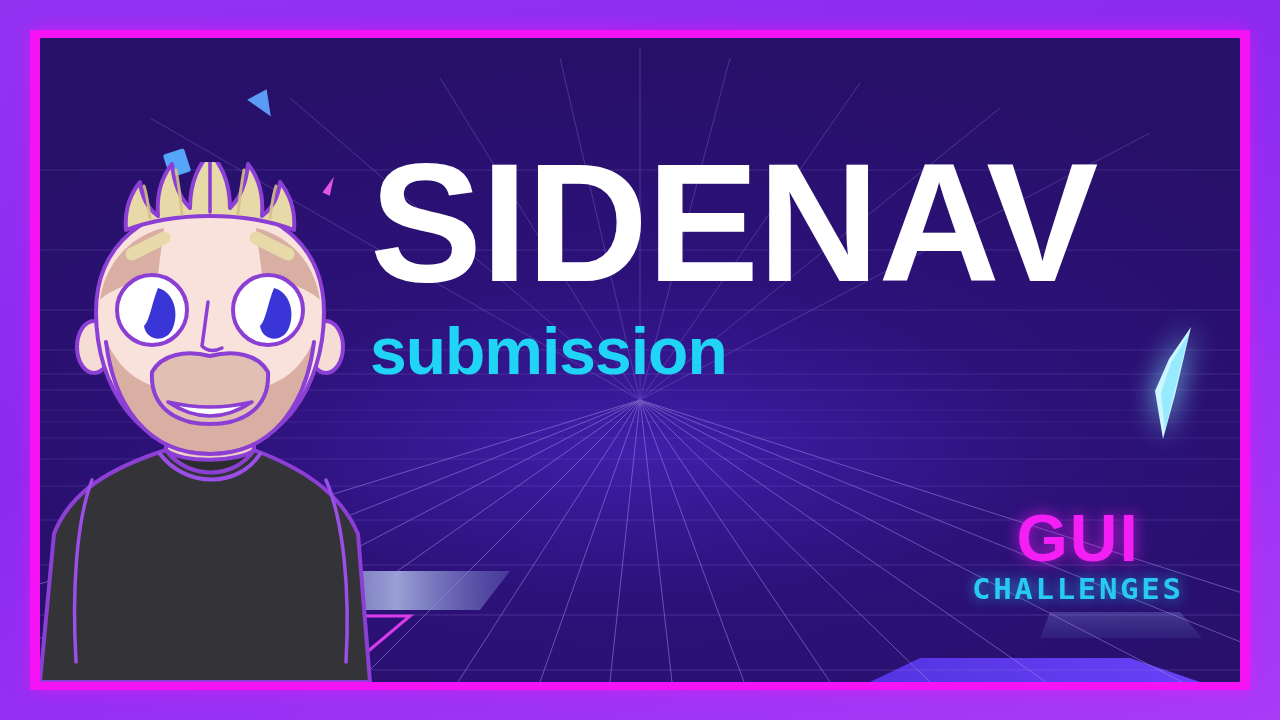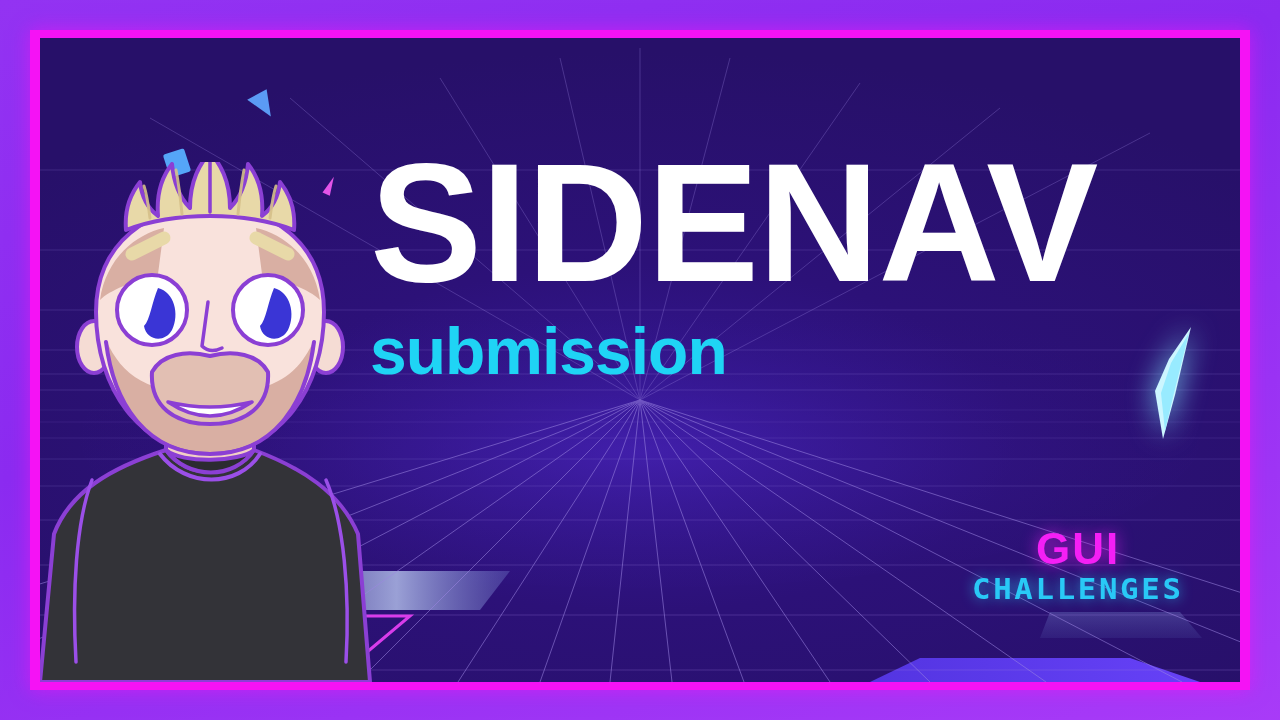--- a/index.html
+++ b/index.html
@@ -88,21 +88,21 @@
   
   .logo {
     position: absolute;
     right: 62px;
     bottom: 78px;
     text-align: center;
   }
   .logo-gui {
     font-family: "Liberation Sans", sans-serif;
     font-weight: 700;
-    font-size: 44px;
+    font-size: 66px;
     line-height: 1;
     letter-spacing: 2px;
     color: #F41FF5;
     text-shadow: 0 0 16px rgba(244,31,245,.75);
   }
   .logo-challenges {
     margin-top: 4px;
     font-family: "DejaVu Sans Mono", monospace;
     font-weight: 700;
     font-size: 29px;

